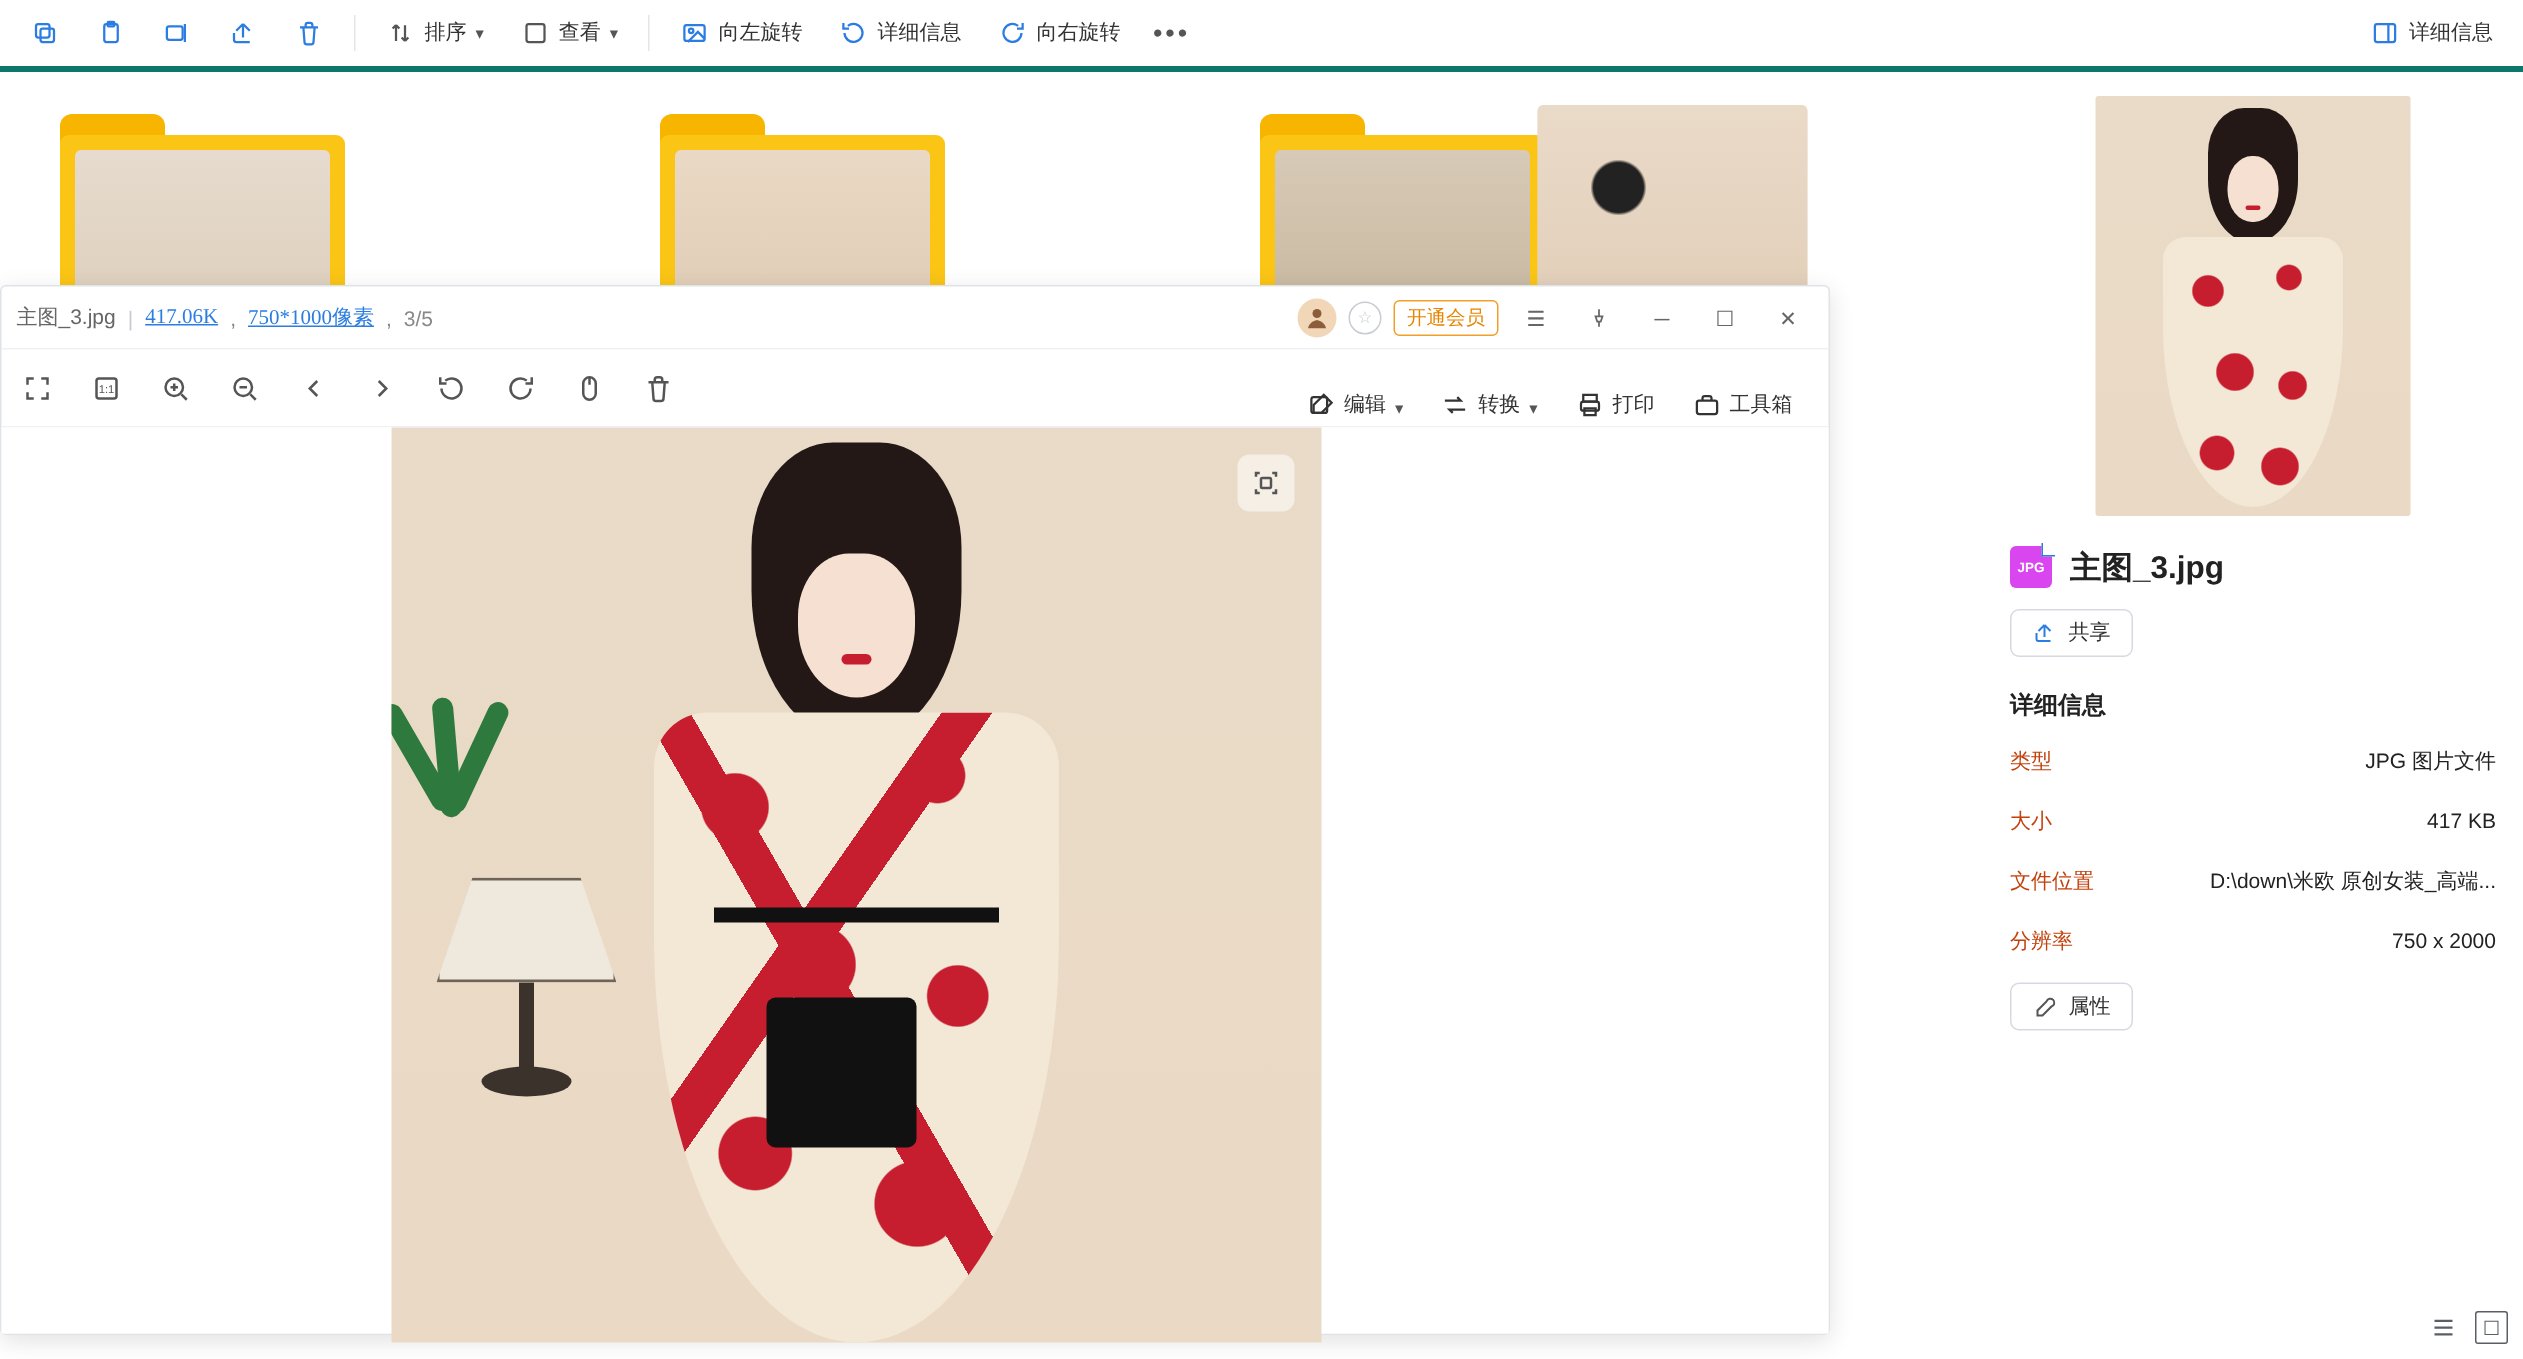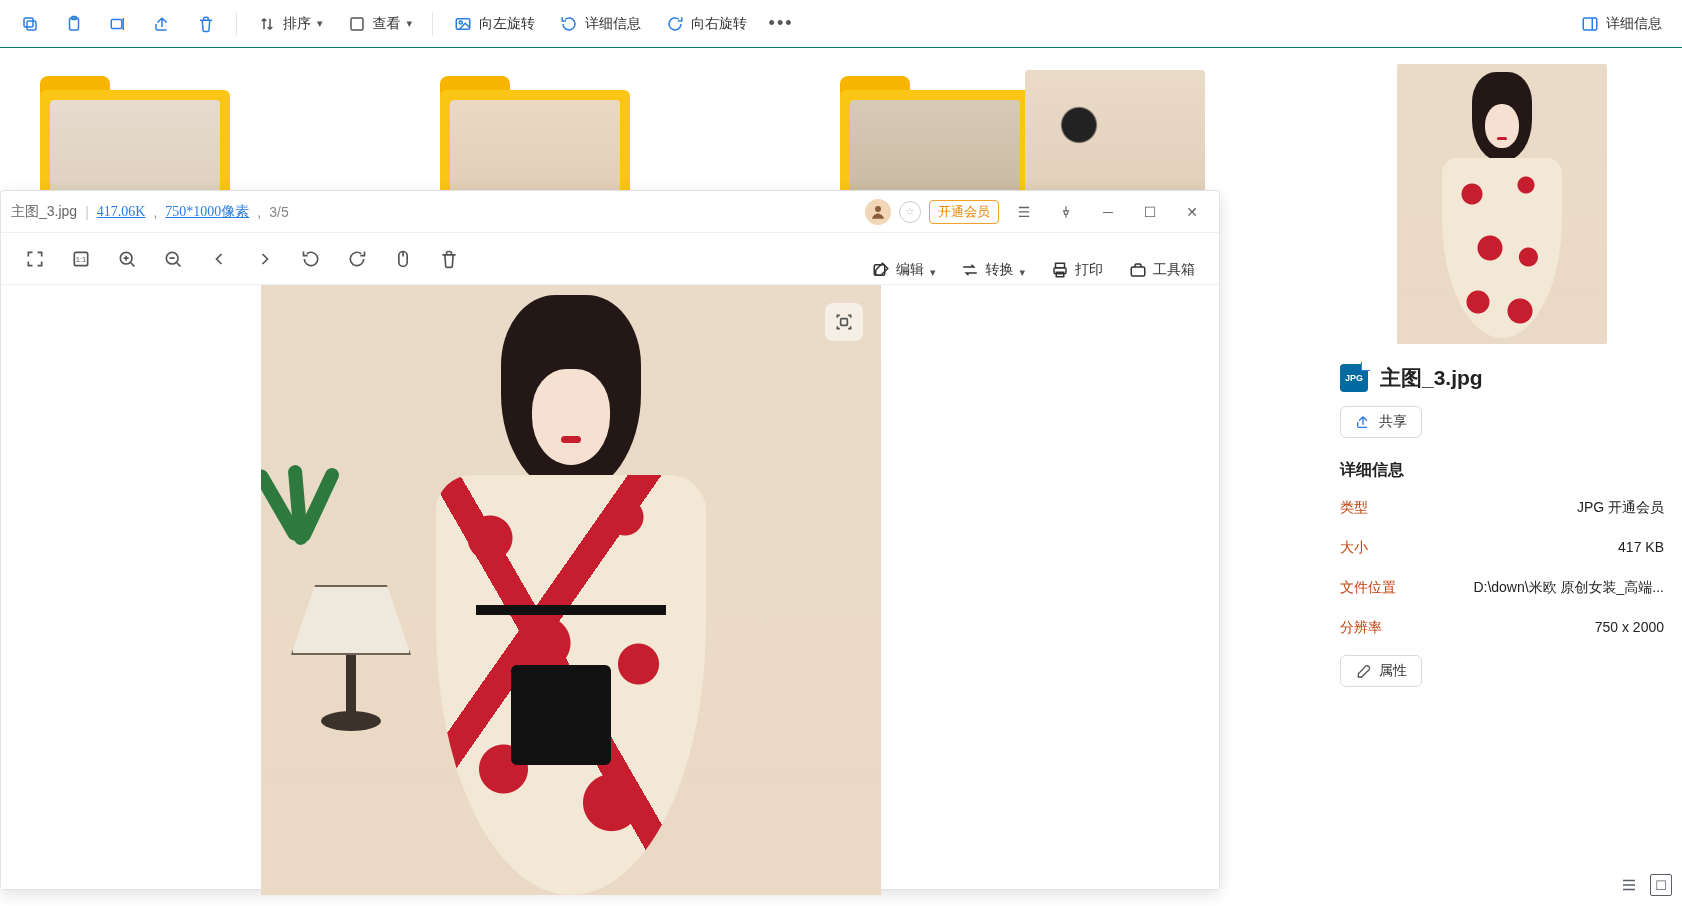--- a/index.html
+++ b/index.html
@@ -5,21 +5,21 @@
   * { box-sizing: border-box; margin: 0; padding: 0; font-family: "Microsoft YaHei", "Segoe UI", sans-serif; }
   body { width: 1682px; height: 906px; background: #fff; overflow: hidden; position: relative; }
 
   
   .top-toolbar {
     height: 48px;
     display: flex;
     align-items: center;
     padding: 0 10px;
     gap: 4px;
-    border-bottom: 1px solid #0f766e;
+    border-bottom: 4px solid #0f766e;
   }
   .tb-btn {
     display: inline-flex;
     align-items: center;
     gap: 6px;
     height: 36px;
     padding: 0 10px;
     border-radius: 4px;
     cursor: pointer;
     color: #333;
@@ -118,21 +118,21 @@
   .win-btn{
     width:34px;height:34px;display:flex;align-items:center;justify-content:center;color:#666;cursor:pointer;font-size:14px;
   }
 
   .viewer-toolbar{
     height: 52px;
     display:flex; align-items:center; padding:0 14px; gap:6px;
     border-bottom:1px solid #eef1f4;
   }
   .vtb-icon{
-    width:40px;height:40px;display:flex;align-items:center;justify-content:center;color:#555;cursor:pointer;border-radius:4px;
+    width:40px;height:40px;display:flex;align-items:center;color:#555;cursor:pointer;border-radius:4px;
   }
   .vtb-btn{ display:inline-flex;align-items:flex-end;gap:6px;color:#333;font-size:14px;padding:0 10px;height:40px;border-radius:4px;cursor:pointer;}
   .vtb-spacer{flex:1;}
 
   .viewer-canvas{
     flex:1; position:relative; background:#fff;
   }
   .image-frame{
     position:absolute;
     left: 260px;
@@ -226,21 +226,21 @@
       radial-gradient(circle at 25% 20%, #c61e2f 0 10px, transparent 11px),
       radial-gradient(circle at 70% 15%, #c61e2f 0 8px, transparent 9px),
       radial-gradient(circle at 40% 50%, #c61e2f 0 12px, transparent 13px),
       radial-gradient(circle at 72% 55%, #c61e2f 0 9px, transparent 10px),
       radial-gradient(circle at 30% 80%, #c61e2f 0 11px, transparent 12px),
       radial-gradient(circle at 65% 85%, #c61e2f 0 12px, transparent 13px);
   }
 
   .file-title-row{display:flex;align-items:center;gap:12px;margin-top:6px;}
   .jpg-badge{
-    width:28px;height:28px;display:flex;align-items:center;justify-content:center;font-size:9px;font-weight:bold;color:#fff;background:#0369a1;border-radius:4px;position:relative;
+    width:28px;height:28px;display:flex;align-items:center;justify-content:center;font-size:9px;font-weight:bold;color:#fff;background:#d946ef;border-radius:4px;position:relative;
   }
   .jpg-badge::before{content:"";position:absolute;top:-2px;right:-2px;width:8px;height:8px;background:#fff;border-left:1px solid #2b7de1;border-bottom:1px solid #2b7de1;}
   .file-title{font-size:21px;font-weight:700;color:#222;}
 
   .share-btn,.attr-btn{
     display:inline-flex;align-items:center;gap:8px;
     border:1px solid #d6dae0;border-radius:6px;padding:6px 14px;font-size:14px;color:#333;cursor:pointer;width:fit-content;
   }
 
   .section-title{font-size:16px;font-weight:700;color:#222;margin-top:8px;}
@@ -566,21 +566,21 @@
         <path d="M4 12v6a2 2 0 0 0 2 2h12"></path>
         <path d="M12 4l6 6M12 4l-6 6M12 4v12"></path>
       </svg>
     <span>共享</span>
   </div>
 
   <div class="section-title">详细信息</div>
 
   <div class="kv">
     <span class="k">类型</span>
-    <span class="v">JPG 开通会员</span>
+    <span class="v">JPG 图片文件</span>
   </div>
   <div class="kv">
     <span class="k">大小</span>
     <span class="v">417 KB</span>
   </div>
   <div class="kv">
     <span class="k">文件位置</span>
     <span class="v">D:\down\米欧 原创女装_高端...</span>
   </div>
   <div class="kv">

